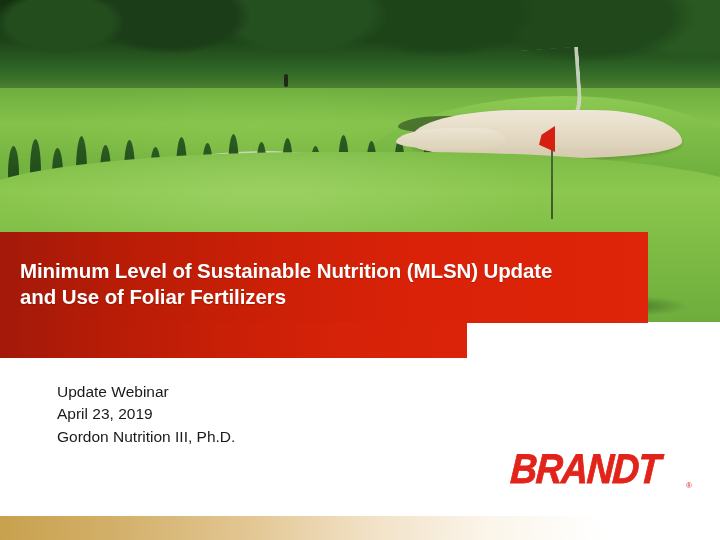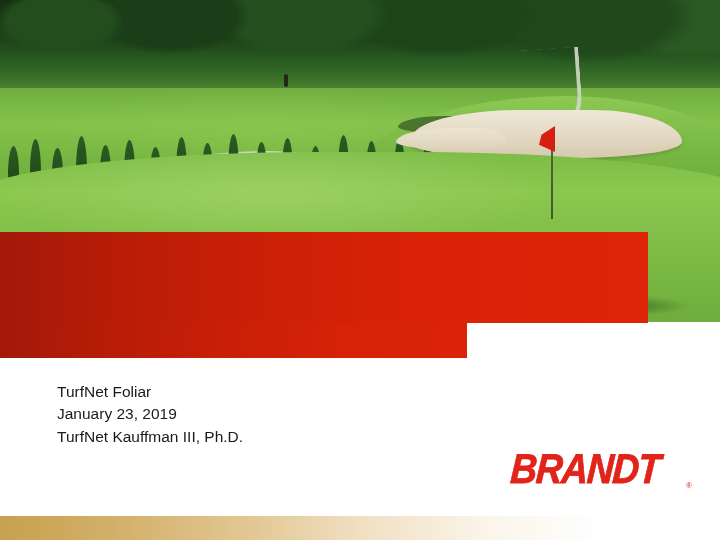--- a/index.html
+++ b/index.html
@@ -289,25 +289,29 @@
     <div class="photo-bunker2"></div>
     <div class="photo-green"></div>
     <div class="photo-pin"></div>
     <div class="photo-flag"></div>
     <div class="photo-shadow"></div>
   </div>
 
   <div class="banner-wide"></div>
   <div class="banner-step"></div>
 
+  <div class="banner-title">
+    <span class="line">Minimum Level of Sustainable Nutrition (MLSN) Update</span>
+    <span class="line">and Use of Foliar Fertilizers</span>
+  </div>
 
   <div class="details">
-    <span class="line">TurfNet Foliar</span>
-    <span class="line">January 23, 2019</span>
-    <span class="line">TurfNet Kauffman III, Ph.D.</span>
+    <span class="line">Update Webinar</span>
+    <span class="line">April 23, 2019</span>
+    <span class="line">Gordon Nutrition III, Ph.D.</span>
   </div>
 
   <div class="logo">
     <span class="logo-word">BRANDT</span>
     <span class="logo-tm">®</span>
   </div>
 
   <div class="gold-strip"></div>
 
 </div>

